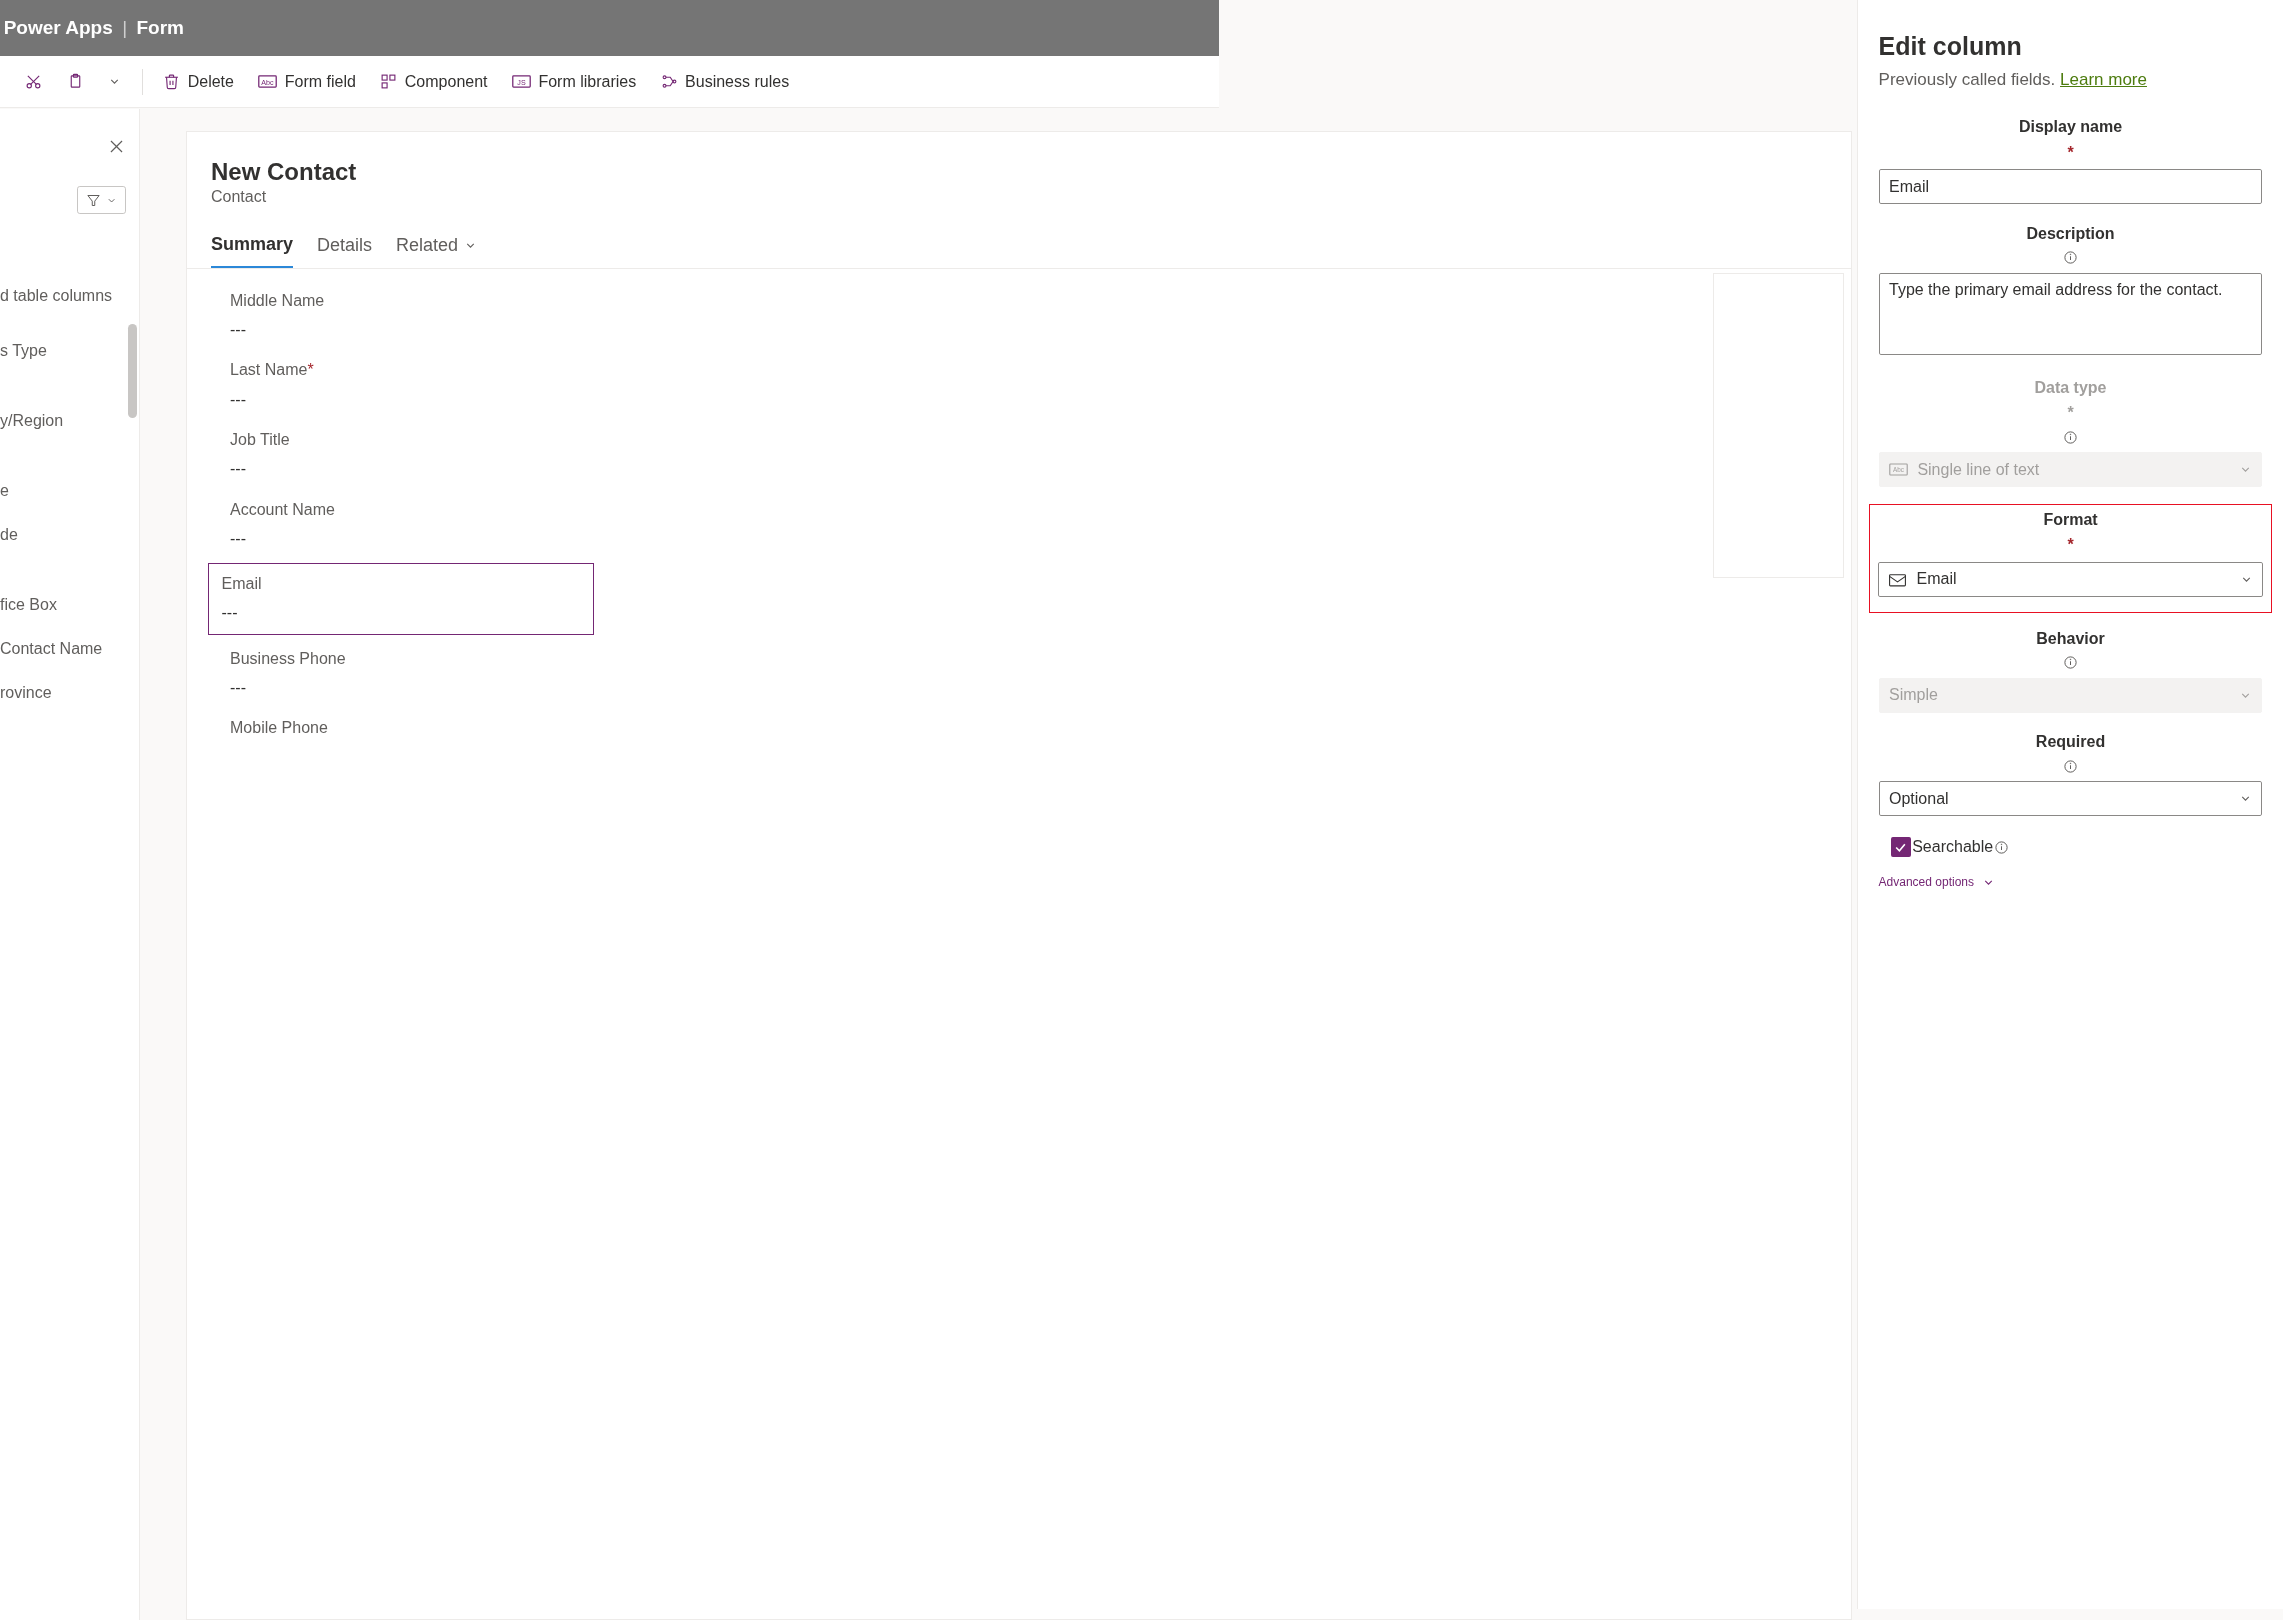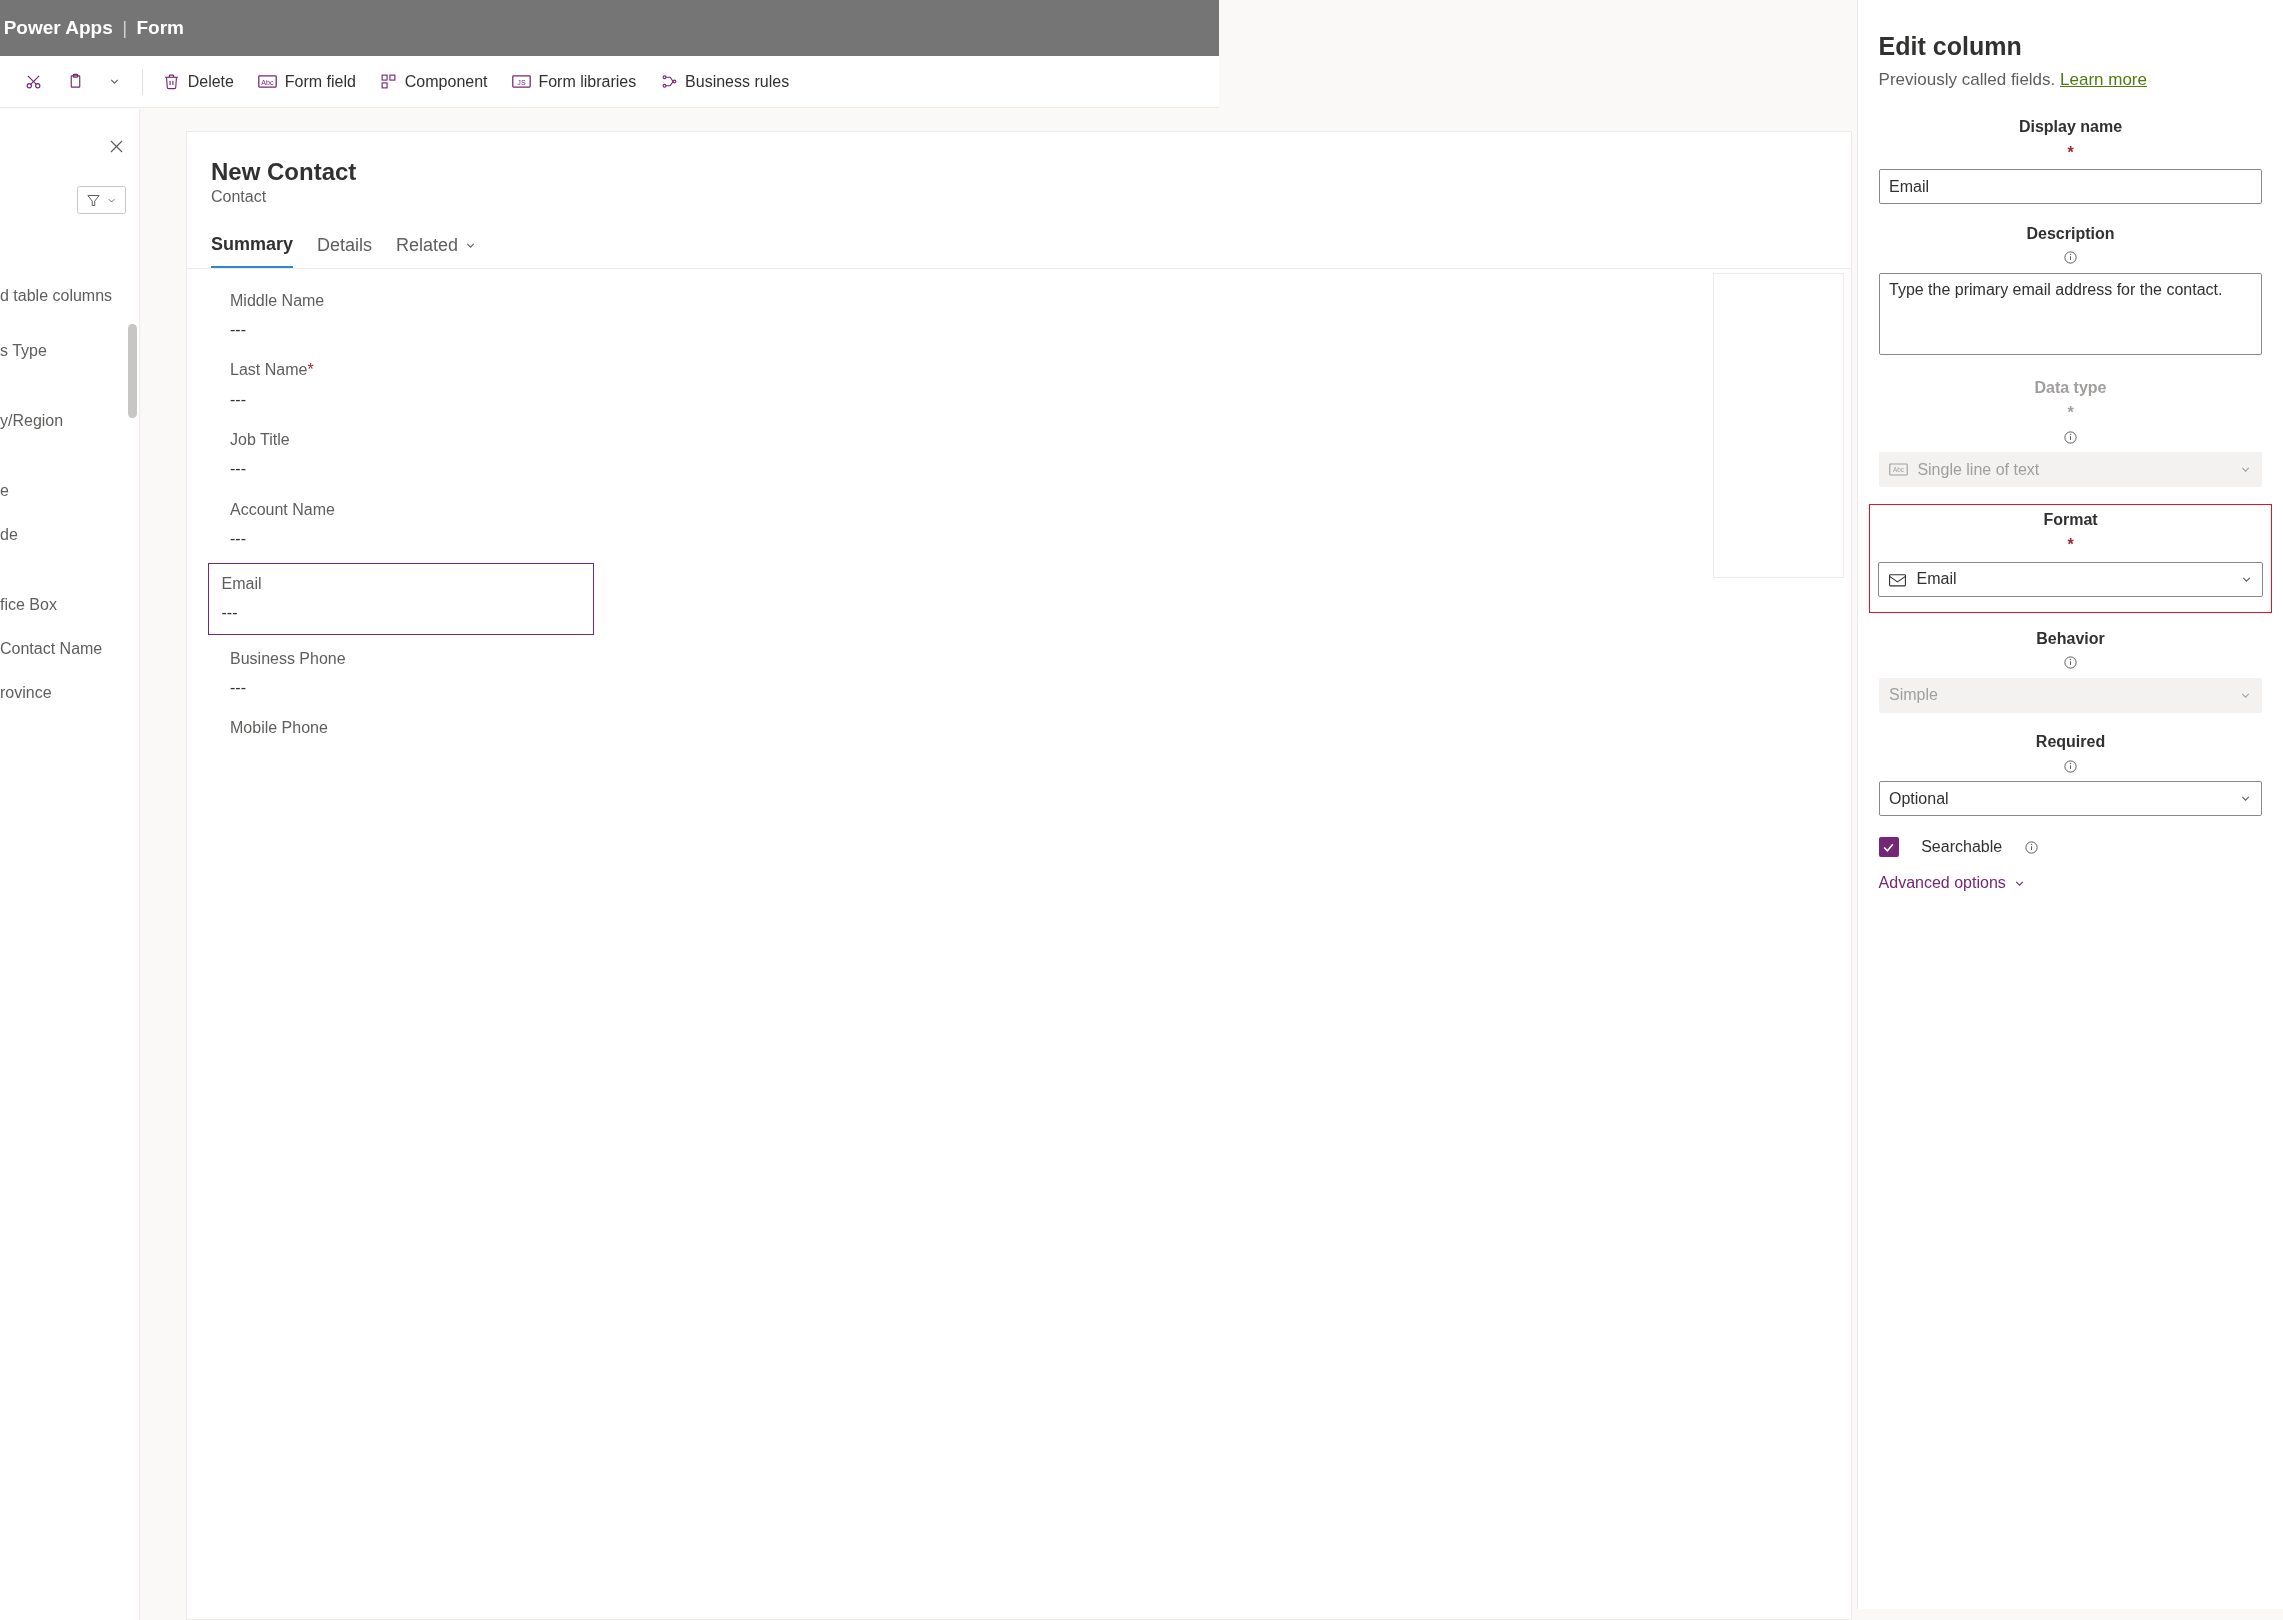--- a/index.html
+++ b/index.html
@@ -156,28 +156,28 @@
     background:#f3f2f1; border-color:#f3f2f1; color:#a19f9d; cursor:default;
   }
   .rp-select .sel-left { display:flex; align-items:center; gap:9.4px; }
   .rp-group { margin-bottom:20.6px; }
   .highlight-box {
     border:1.9px solid #e81123;
     padding: 5.6px 7.5px 15px 7.5px;
     margin: -3.7px -9.4px 17px -9.4px;
   }
   .rp-check-row {
-    display:flex; align-items:center; gap:22px; margin-top:5.6px; margin-bottom:17px;
+    display:flex; align-items:center; gap:1px; margin-top:5.6px; margin-bottom:17px;margin-left:12px;
   }
   .rp-checkbox {
     width:20.6px; height:20.6px; background:#742774; border-radius:1.9px;
     display:flex; align-items:center; justify-content:center; color:#fff;
   }
   .adv-link {
-    color:#742774; font-size:16px; display:inline-flex; align-items:center; gap:7.5px; cursor:pointer;
+    color:#742774; font-size:12px; display:inline-flex; align-items:center; gap:7.5px; cursor:pointer;
   }
   svg { display:block; }
 </style>
 </head>
 <body>
 
 <div class="header-bar">
   <span>Power Apps</span>
   <span class="sep">|</span>
   <span>Form</span>

